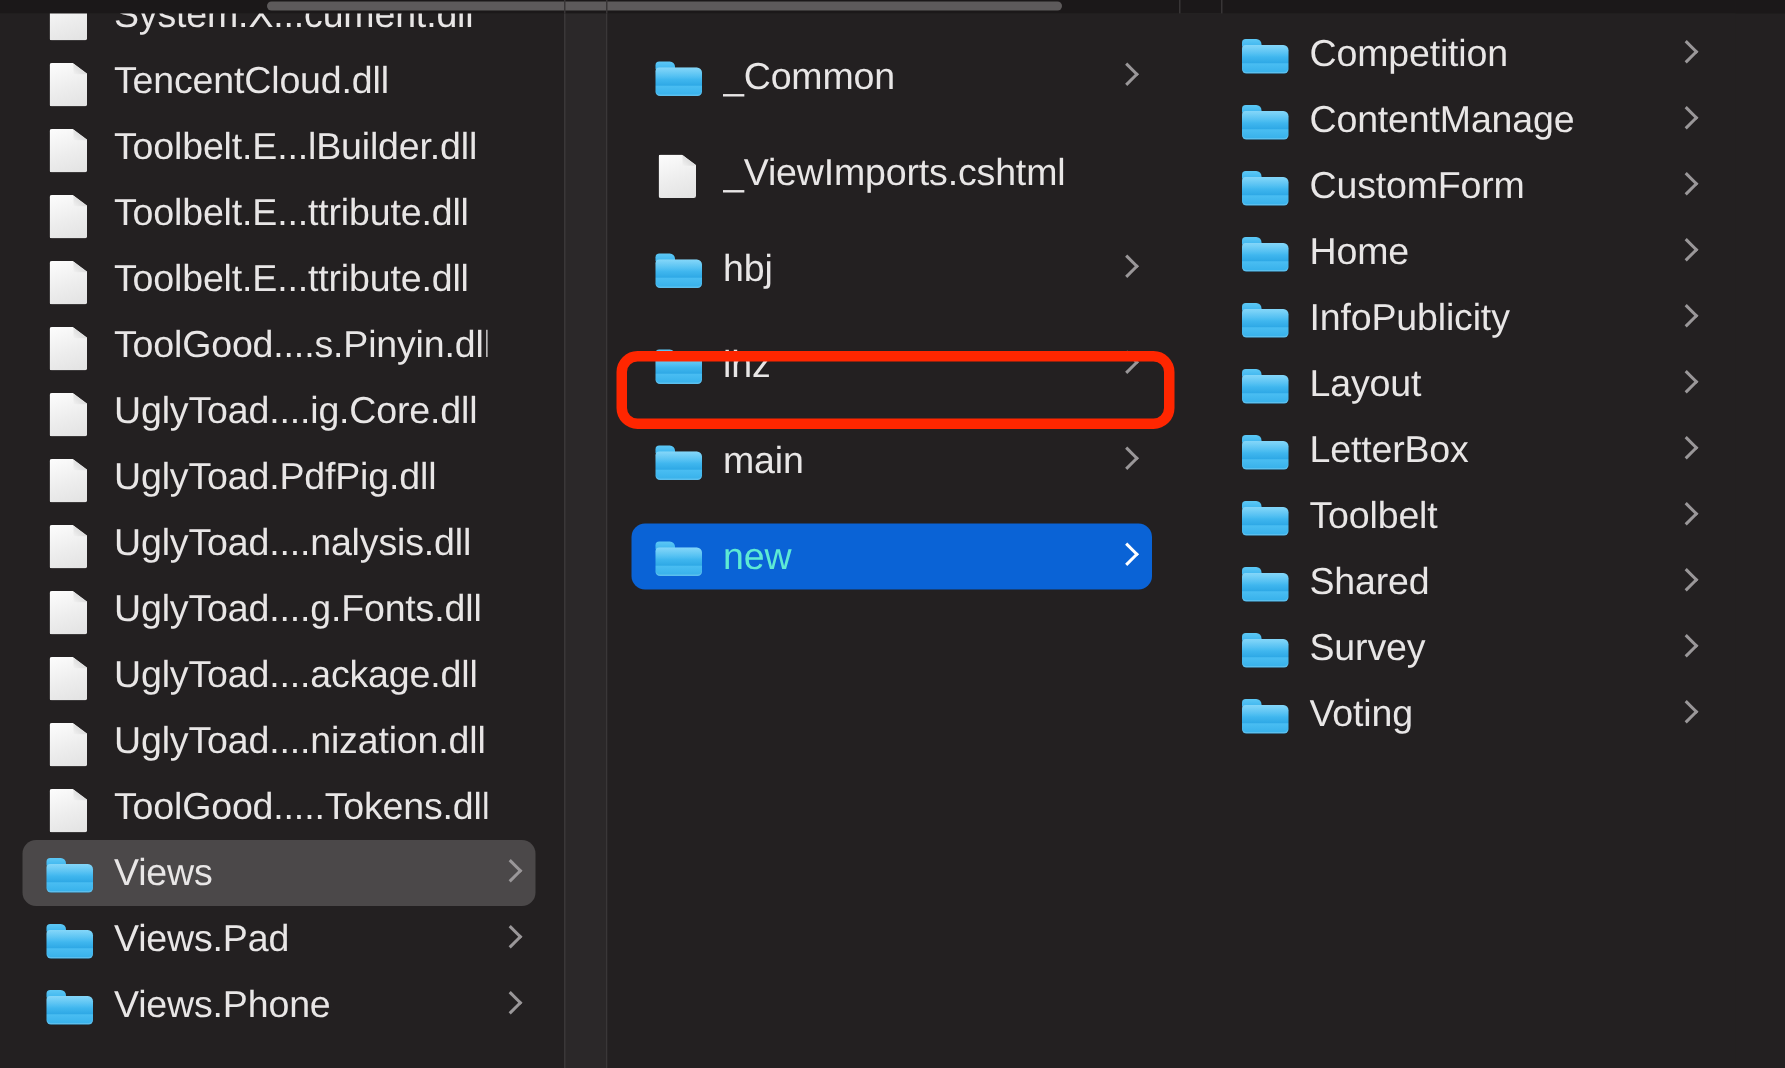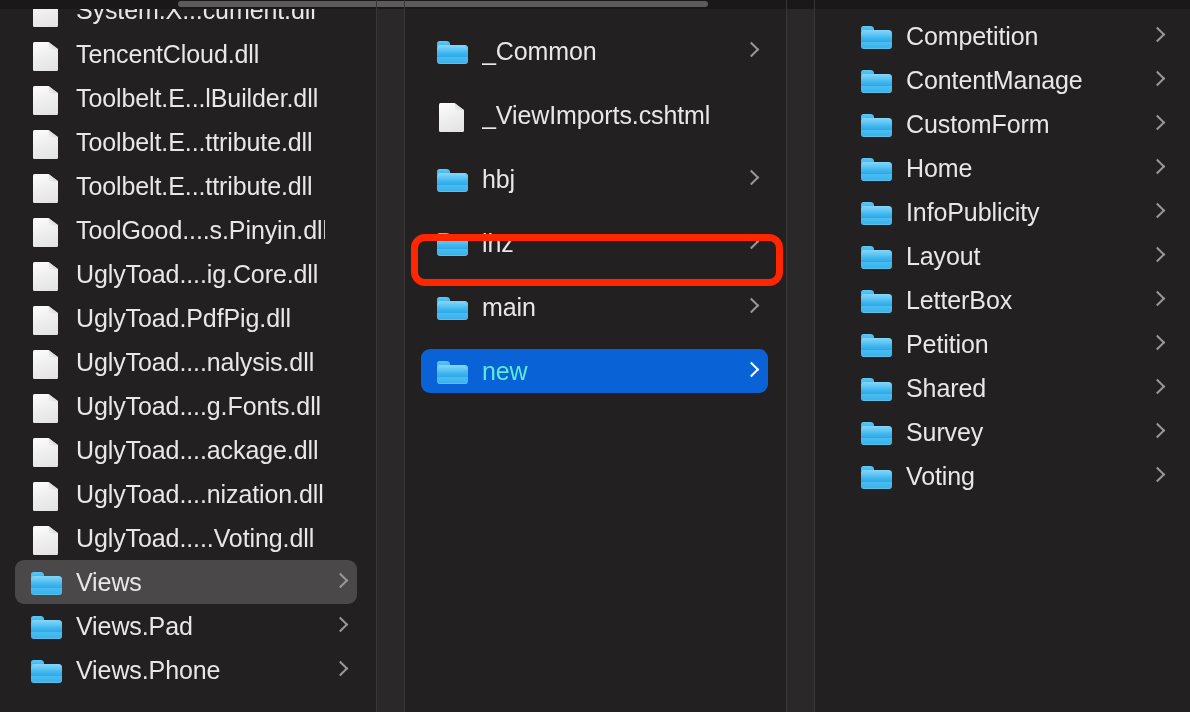--- a/index.html
+++ b/index.html
@@ -49,21 +49,21 @@
   
   .column {
     position: absolute;
     top: 9px;
     height: 703px;
     background: #232021;
     overflow: hidden;
   }
   #col-1 { left: 0px;   width: 376px; }
   #col-2 { left: 405px; width: 381px; }
-  #col-3 { left: 815px; width: 375px; }
+  #col-3 { left: 782px; width: 375px; }
 
   .divider {
     position: absolute;
     top: 9px;
     height: 703px;
     background: #2b2829;
   }
   #div-1 { left: 376px; width: 29px; }
   #div-2 { left: 786px; width: 29px; }
   .divider .edge {
@@ -319,21 +319,21 @@
           <span class="label">UglyToad....nization.dll</span>
           <span class="chev hidden"></span>
         </div>
         <div class="row">
           <span class="icon">
             <span class="doc">
               <span class="page"></span>
               <span class="fold"></span>
             </span>
           </span>
-          <span class="label">UglyToad.....Voting.dll</span>
+          <span class="label">ToolGood.....Tokens.dll</span>
           <span class="chev hidden"></span>
         </div>
         <div class="row sel-grey">
           <span class="icon">
             <span class="folder">
               <span class="tab"></span>
               <span class="body"></span>
               <span class="glare"></span>
             </span>
           </span>
@@ -515,21 +515,21 @@
           <span class="chev"></span>
         </div>
         <div class="row">
           <span class="icon">
             <span class="folder">
               <span class="tab"></span>
               <span class="body"></span>
               <span class="glare"></span>
             </span>
           </span>
-          <span class="label">Petition</span>
+          <span class="label">Toolbelt</span>
           <span class="chev"></span>
         </div>
         <div class="row">
           <span class="icon">
             <span class="folder">
               <span class="tab"></span>
               <span class="body"></span>
               <span class="glare"></span>
             </span>
           </span>

